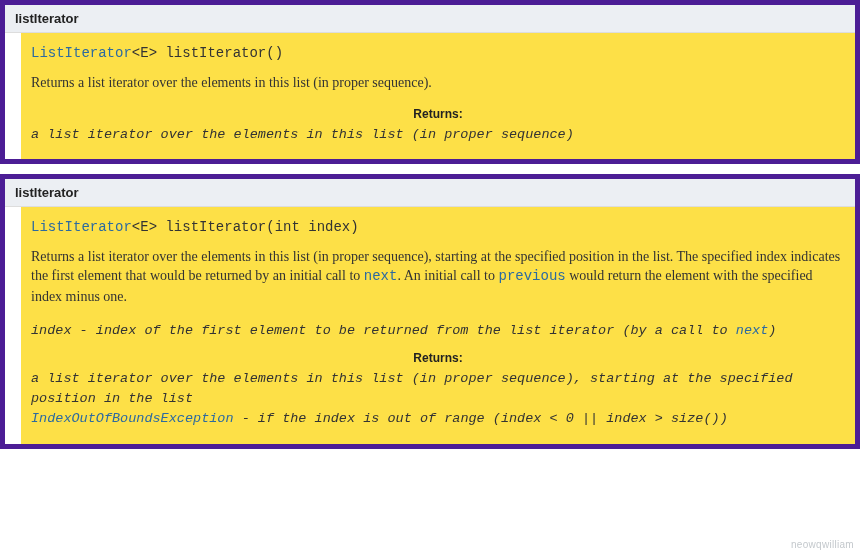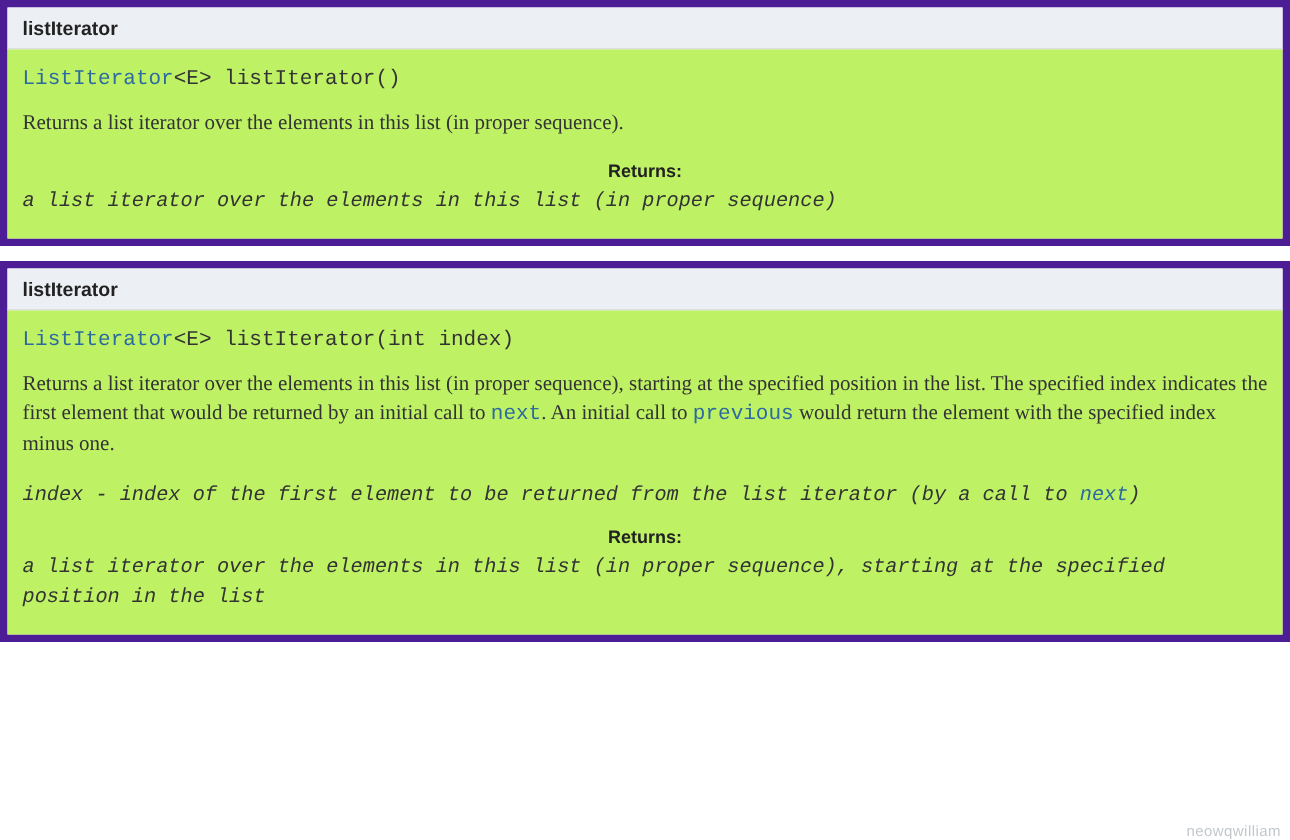--- a/index.html
+++ b/index.html
@@ -18,21 +18,22 @@
     background: #eceff3;
     border-bottom: 1px solid #ddd;
     padding: 6px 10px;
     font-family: Verdana, Arial, sans-serif;
     font-size: 13px;
     font-weight: bold;
     color: #222;
   }
   .method-body {
     padding: 12px 10px 14px 10px;
-    background: #bef264;
+    background: #fde047;
+    margin-left: 16px;
   }
   .sig {
     font-family: "Courier New", monospace;
     font-size: 14px;
     margin-bottom: 12px;
     white-space: pre;
   }
   .sig .link {
     color: #2c6aa0;
   }
@@ -62,21 +63,21 @@
     color: #333;
     line-height: 1.5;
     font-style: italic;
   }
   .tag-text .link {
     color: #2c6aa0;
   }
   .watermark {
     position: fixed;
     right: 6px;
-    bottom: 0;
+    bottom: 10px;
     font-family: Arial, sans-serif;
     font-size: 10px;
     color: rgba(120,130,140,0.45);
     letter-spacing: 0.3px;
   }
 </style>
 </head>
 <body>
 
 <div class="method-block">
@@ -90,16 +91,17 @@
 </div>
 
 <div class="method-block">
   <div class="method-header">listIterator</div>
   <div class="method-body">
     <div class="sig"><span class="link">ListIterator</span><span>&lt;E&gt; listIterator(int index)</span></div>
     <div class="desc"><span>Returns a list iterator over the elements in this list (in proper sequence), starting at the specified position in the list. The specified index indicates the first element that would be returned by an initial call to </span><span class="codeword">next</span><span>. An initial call to </span><span class="codeword">previous</span><span> would return the element with the specified index minus one.</span></div>
     <div class="tag-text"><span>index - index of the first element to be returned from the list iterator (by a call to </span><span class="link">next</span><span>)</span></div>
     <div class="tag-label">Returns:</div>
     <div class="tag-text">a list iterator over the elements in this list (in proper sequence), starting at the specified position in the list</div>
+    <div class="tag-text"><span class="link">IndexOutOfBoundsException</span><span> - if the index is out of range (index &lt; 0 || index &gt; size())</span></div>
   </div>
 </div>
 
 <div class="watermark">neowqwilliam</div>
 
 </body></html>

